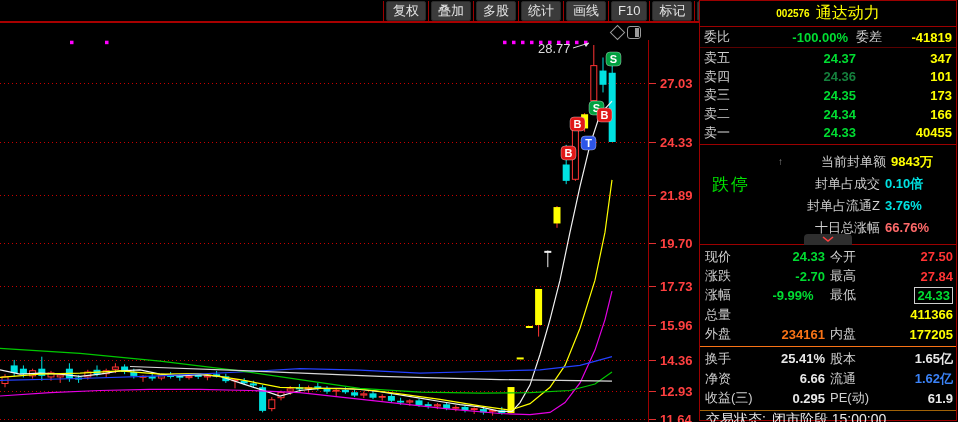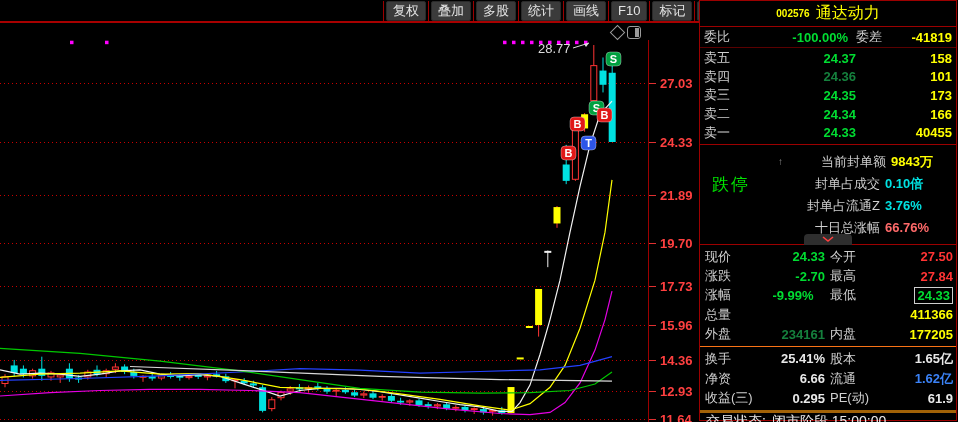--- a/index.html
+++ b/index.html
@@ -43,21 +43,21 @@
   #chevron-btn{position:absolute;left:50%;bottom:-1px;transform:translateX(-50%);width:48px;height:11px;
                background:#2e2e2e;border-radius:4px 4px 0 0;display:flex;align-items:center;justify-content:center;cursor:default;}
   #chevron-btn svg{display:block;}
   #quote-grid{padding:2px 0;border-bottom:1px solid #f97316;}
   .qrow{display:flex;height:19.4px;align-items:center;font-size:13px;}
   .qcell{display:flex;flex:1;align-items:center;}
   .qcell .ql{width:56px;padding-left:5px;color:#cfcfcf;white-space:nowrap;}
   .qcell .qv{flex:1;text-align:right;font-weight:700;padding-right:3px;white-space:nowrap;}
   .qcell.right .ql{width:50px;padding-left:2px;}
   .qv .boxed{border:1px solid #cfcfcf;padding:0 2px;display:inline-block;}
-  #info-grid{padding:2px 0;border-bottom:3px solid #a16207;}
+  #info-grid{padding:2px 0;border-bottom:1px solid #a16207;}
   #info-grid .qrow{height:19.8px;}
   #status-row{height:18px;display:flex;align-items:center;font-size:14px;padding-left:6px;gap:6px;color:#e8e8e8;}
 </style>
 </head>
 <body>
 
 <div id="screen">
   <svg id="chart" width="700" height="422">
       <line x1="0" y1="83.5" x2="648" y2="83.5" stroke="#c80000" stroke-width="1" stroke-dasharray="1 3"></line>
       <line x1="648" y1="83.5" x2="656" y2="83.5" stroke="#e03030" stroke-width="1"></line>
@@ -294,21 +294,21 @@
       <span class="lbl">委比</span>
       <span class="num" style="flex:1;text-align:right;padding-right:8px;color:#00dc32;">-100.00%</span>
       <span class="lbl">委差</span>
       <span class="num" style="width:70px;text-align:right;color:#ffff00;">-41819</span>
     </div>
 
     <div id="asks">
         <div class="prow">
           <span class="lbl">卖五</span>
           <span class="num ask-price" style="color:#00dc32">24.37</span>
-          <span class="num ask-vol" style="color:#ffff00">158</span>
+          <span class="num ask-vol" style="color:#ffff00">347</span>
         </div>
         <div class="prow">
           <span class="lbl">卖四</span>
           <span class="num ask-price" style="color:#15803d">24.36</span>
           <span class="num ask-vol" style="color:#ffff00">101</span>
         </div>
         <div class="prow">
           <span class="lbl">卖三</span>
           <span class="num ask-price" style="color:#00dc32">24.35</span>
           <span class="num ask-vol" style="color:#ffff00">173</span>
@@ -386,21 +386,21 @@
         </div>
         <div class="qrow">
           <div class="qcell">
             <span class="ql">总量</span>
             <span class="qv" style="color: rgb(255, 255, 0);">411366</span>
           </div>
         </div>
         <div class="qrow">
           <div class="qcell">
             <span class="ql">外盘</span>
-            <span class="qv" style="color: #15803d;">234161</span>
+            <span class="qv" style="color: #f97316;">234161</span>
           </div>
           <div class="qcell right">
             <span class="ql">内盘</span>
             <span class="qv" style="color: rgb(255, 255, 0);">177205</span>
           </div>
         </div>
       </div>
     <div id="info-grid">
         <div class="qrow">
           <div class="qcell">

